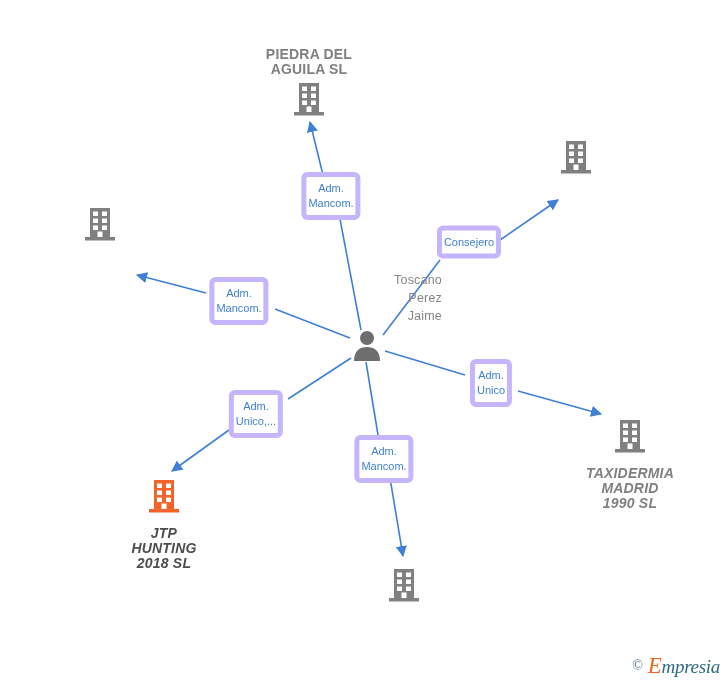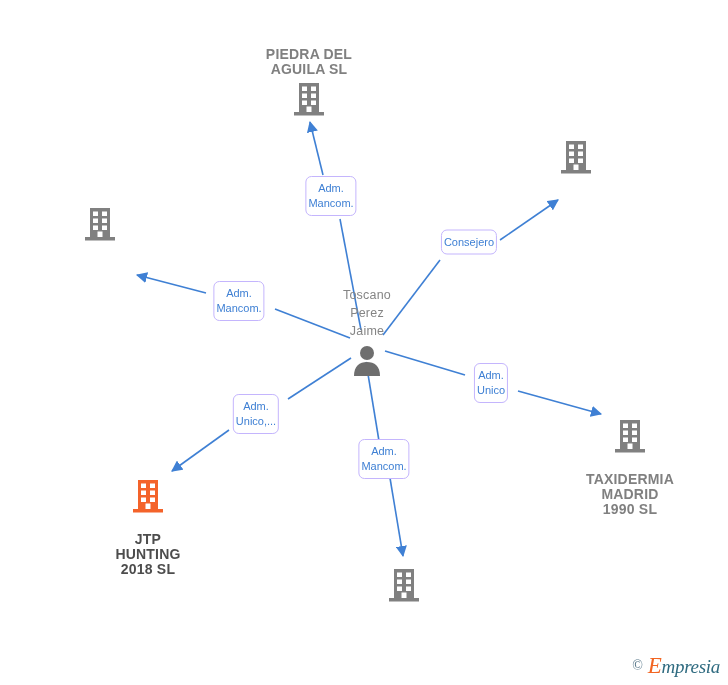--- a/index.html
+++ b/index.html
@@ -50,28 +50,28 @@
     line-height: 18px;
   }
   .node.highlight .node-label {
     color: #4d4d4d;
   }
   .node-icon {
     display: block;
     margin: 0 auto;
   }
   .node.label-top .node-label { margin-bottom: 4px; }
-  .node.label-bottom .node-label { margin-top: 18px; }
+  .node.label-bottom .node-label { margin-top: 12px; font-style: italic; }
 
   
   .rel {
     position: absolute;
     z-index: 4;
     background: #ffffff;
-    border: 1px solid #c4b5fd;
+    border: 5px solid #c4b5fd;
     border-radius: 6px;
     color: #3f80d4;
     font-size: 11px;
     line-height: 15px;
     text-align: center;
     padding: 4px 2px;
     white-space: pre-line;
     box-sizing: border-box;
     transform: translate(-50%, -50%);
   }
@@ -200,21 +200,21 @@
       <rect x="10" y="5.5" width="5" height="4.5" fill="#ffffff"></rect>
       <rect x="19" y="5.5" width="5" height="4.5" fill="#ffffff"></rect>
       <rect x="10" y="12.5" width="5" height="4.5" fill="#ffffff"></rect>
       <rect x="19" y="12.5" width="5" height="4.5" fill="#ffffff"></rect>
       <rect x="10" y="19.5" width="5" height="4.5" fill="#ffffff"></rect>
       <rect x="19" y="19.5" width="5" height="4.5" fill="#ffffff"></rect>
       <rect x="14.5" y="25.5" width="5" height="5.5" fill="#ffffff"></rect>
     </svg>
   </div>
 
-  <div class="node center label-top" style="left:367px; top:286px;">
+  <div class="node center label-top" style="left:367px; top:271px;text-align:right;">
     <div class="node-label">Toscano
 Perez
 Jaime</div>
     <svg class="node-icon" width="32" height="32" viewBox="0 0 32 32" xmlns="http://www.w3.org/2000/svg">
       <circle cx="16" cy="9" r="7" fill="#6e6e6e"></circle>
       <path d="M 3 32 C 3 22 8.5 18 16 18 C 23.5 18 29 22 29 32 Z" fill="#6e6e6e"></path>
     </svg>
   </div>
 
   <div class="node label-bottom" style="left:630px; top:418px;">
@@ -241,21 +241,21 @@
       <rect x="10" y="5.5" width="5" height="4.5" fill="#ffffff"></rect>
       <rect x="19" y="5.5" width="5" height="4.5" fill="#ffffff"></rect>
       <rect x="10" y="12.5" width="5" height="4.5" fill="#ffffff"></rect>
       <rect x="19" y="12.5" width="5" height="4.5" fill="#ffffff"></rect>
       <rect x="10" y="19.5" width="5" height="4.5" fill="#ffffff"></rect>
       <rect x="19" y="19.5" width="5" height="4.5" fill="#ffffff"></rect>
       <rect x="14.5" y="25.5" width="5" height="5.5" fill="#ffffff"></rect>
     </svg>
   </div>
 
-  <div class="node label-bottom highlight" style="left:148px; top:478px;">
+  <div class="node label-bottom highlight" style="left:164px; top:478px;">
     <svg class="node-icon" width="34" height="36" viewBox="0 0 34 36" xmlns="http://www.w3.org/2000/svg">
       <rect x="7" y="2" width="20" height="29" fill="#f4632a"></rect>
       <rect x="2" y="31" width="30" height="3.5" fill="#f4632a"></rect>
       <rect x="10" y="5.5" width="5" height="4.5" fill="#ffffff"></rect>
       <rect x="19" y="5.5" width="5" height="4.5" fill="#ffffff"></rect>
       <rect x="10" y="12.5" width="5" height="4.5" fill="#ffffff"></rect>
       <rect x="19" y="12.5" width="5" height="4.5" fill="#ffffff"></rect>
       <rect x="10" y="19.5" width="5" height="4.5" fill="#ffffff"></rect>
       <rect x="19" y="19.5" width="5" height="4.5" fill="#ffffff"></rect>
       <rect x="14.5" y="25.5" width="5" height="5.5" fill="#ffffff"></rect>

